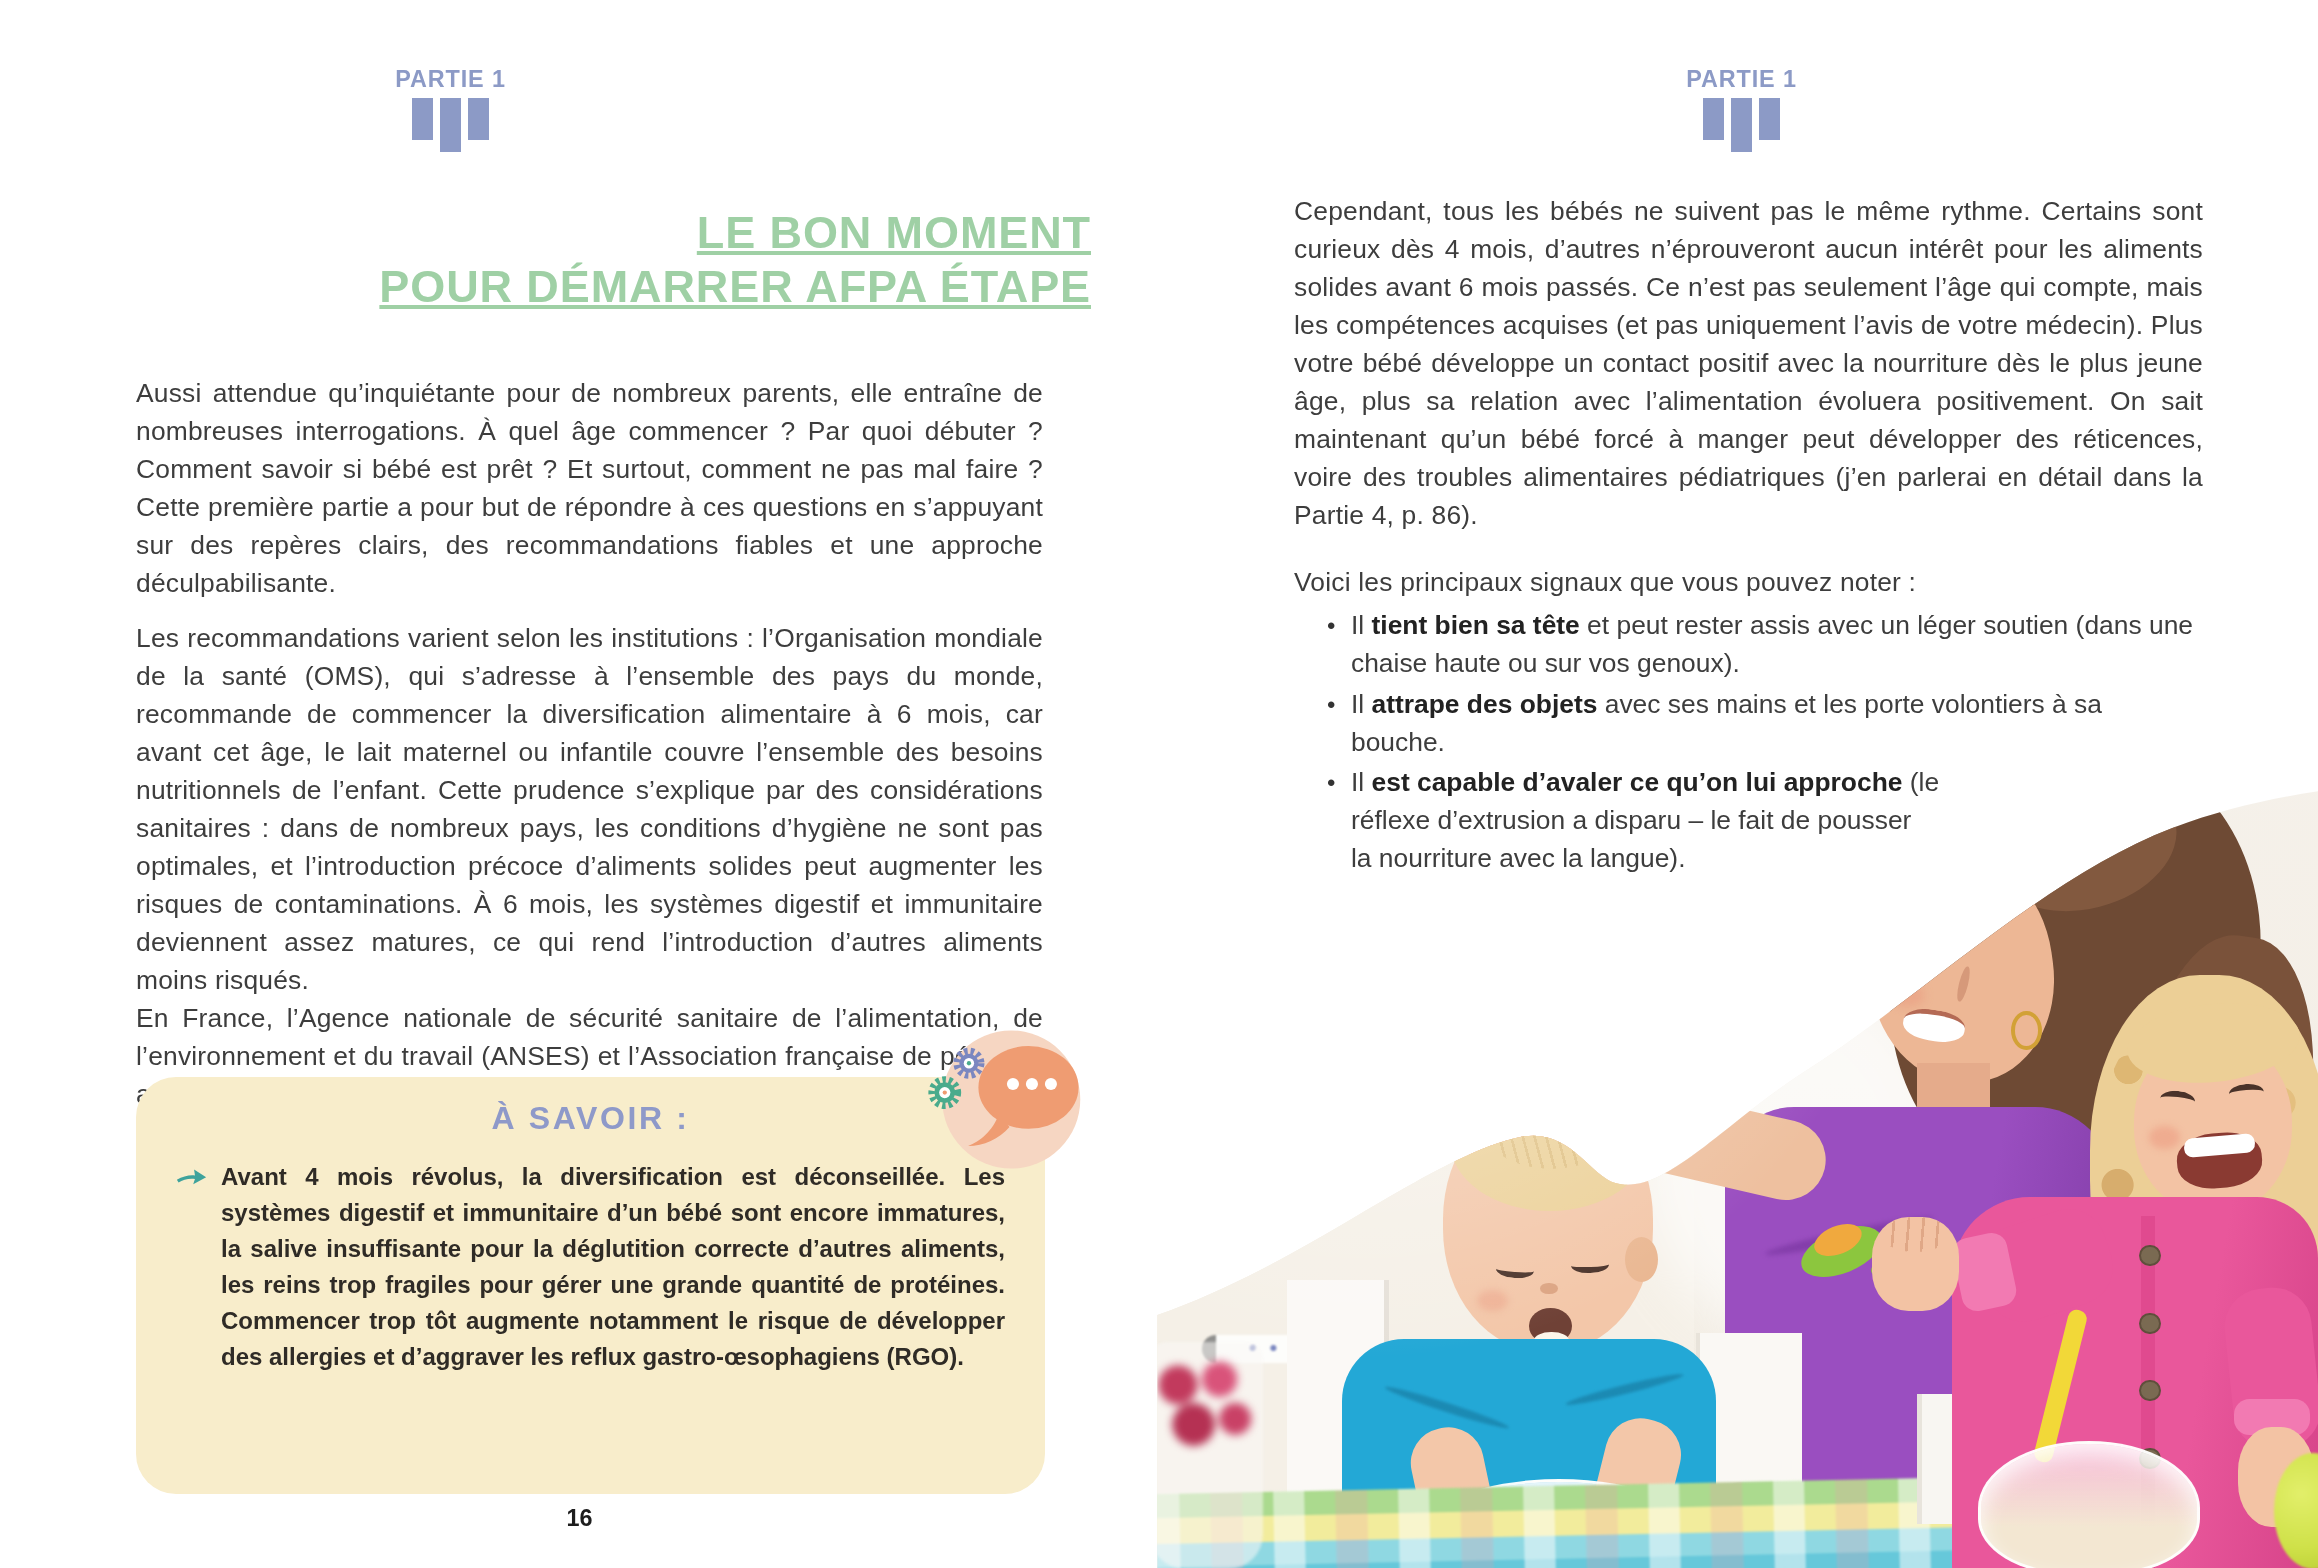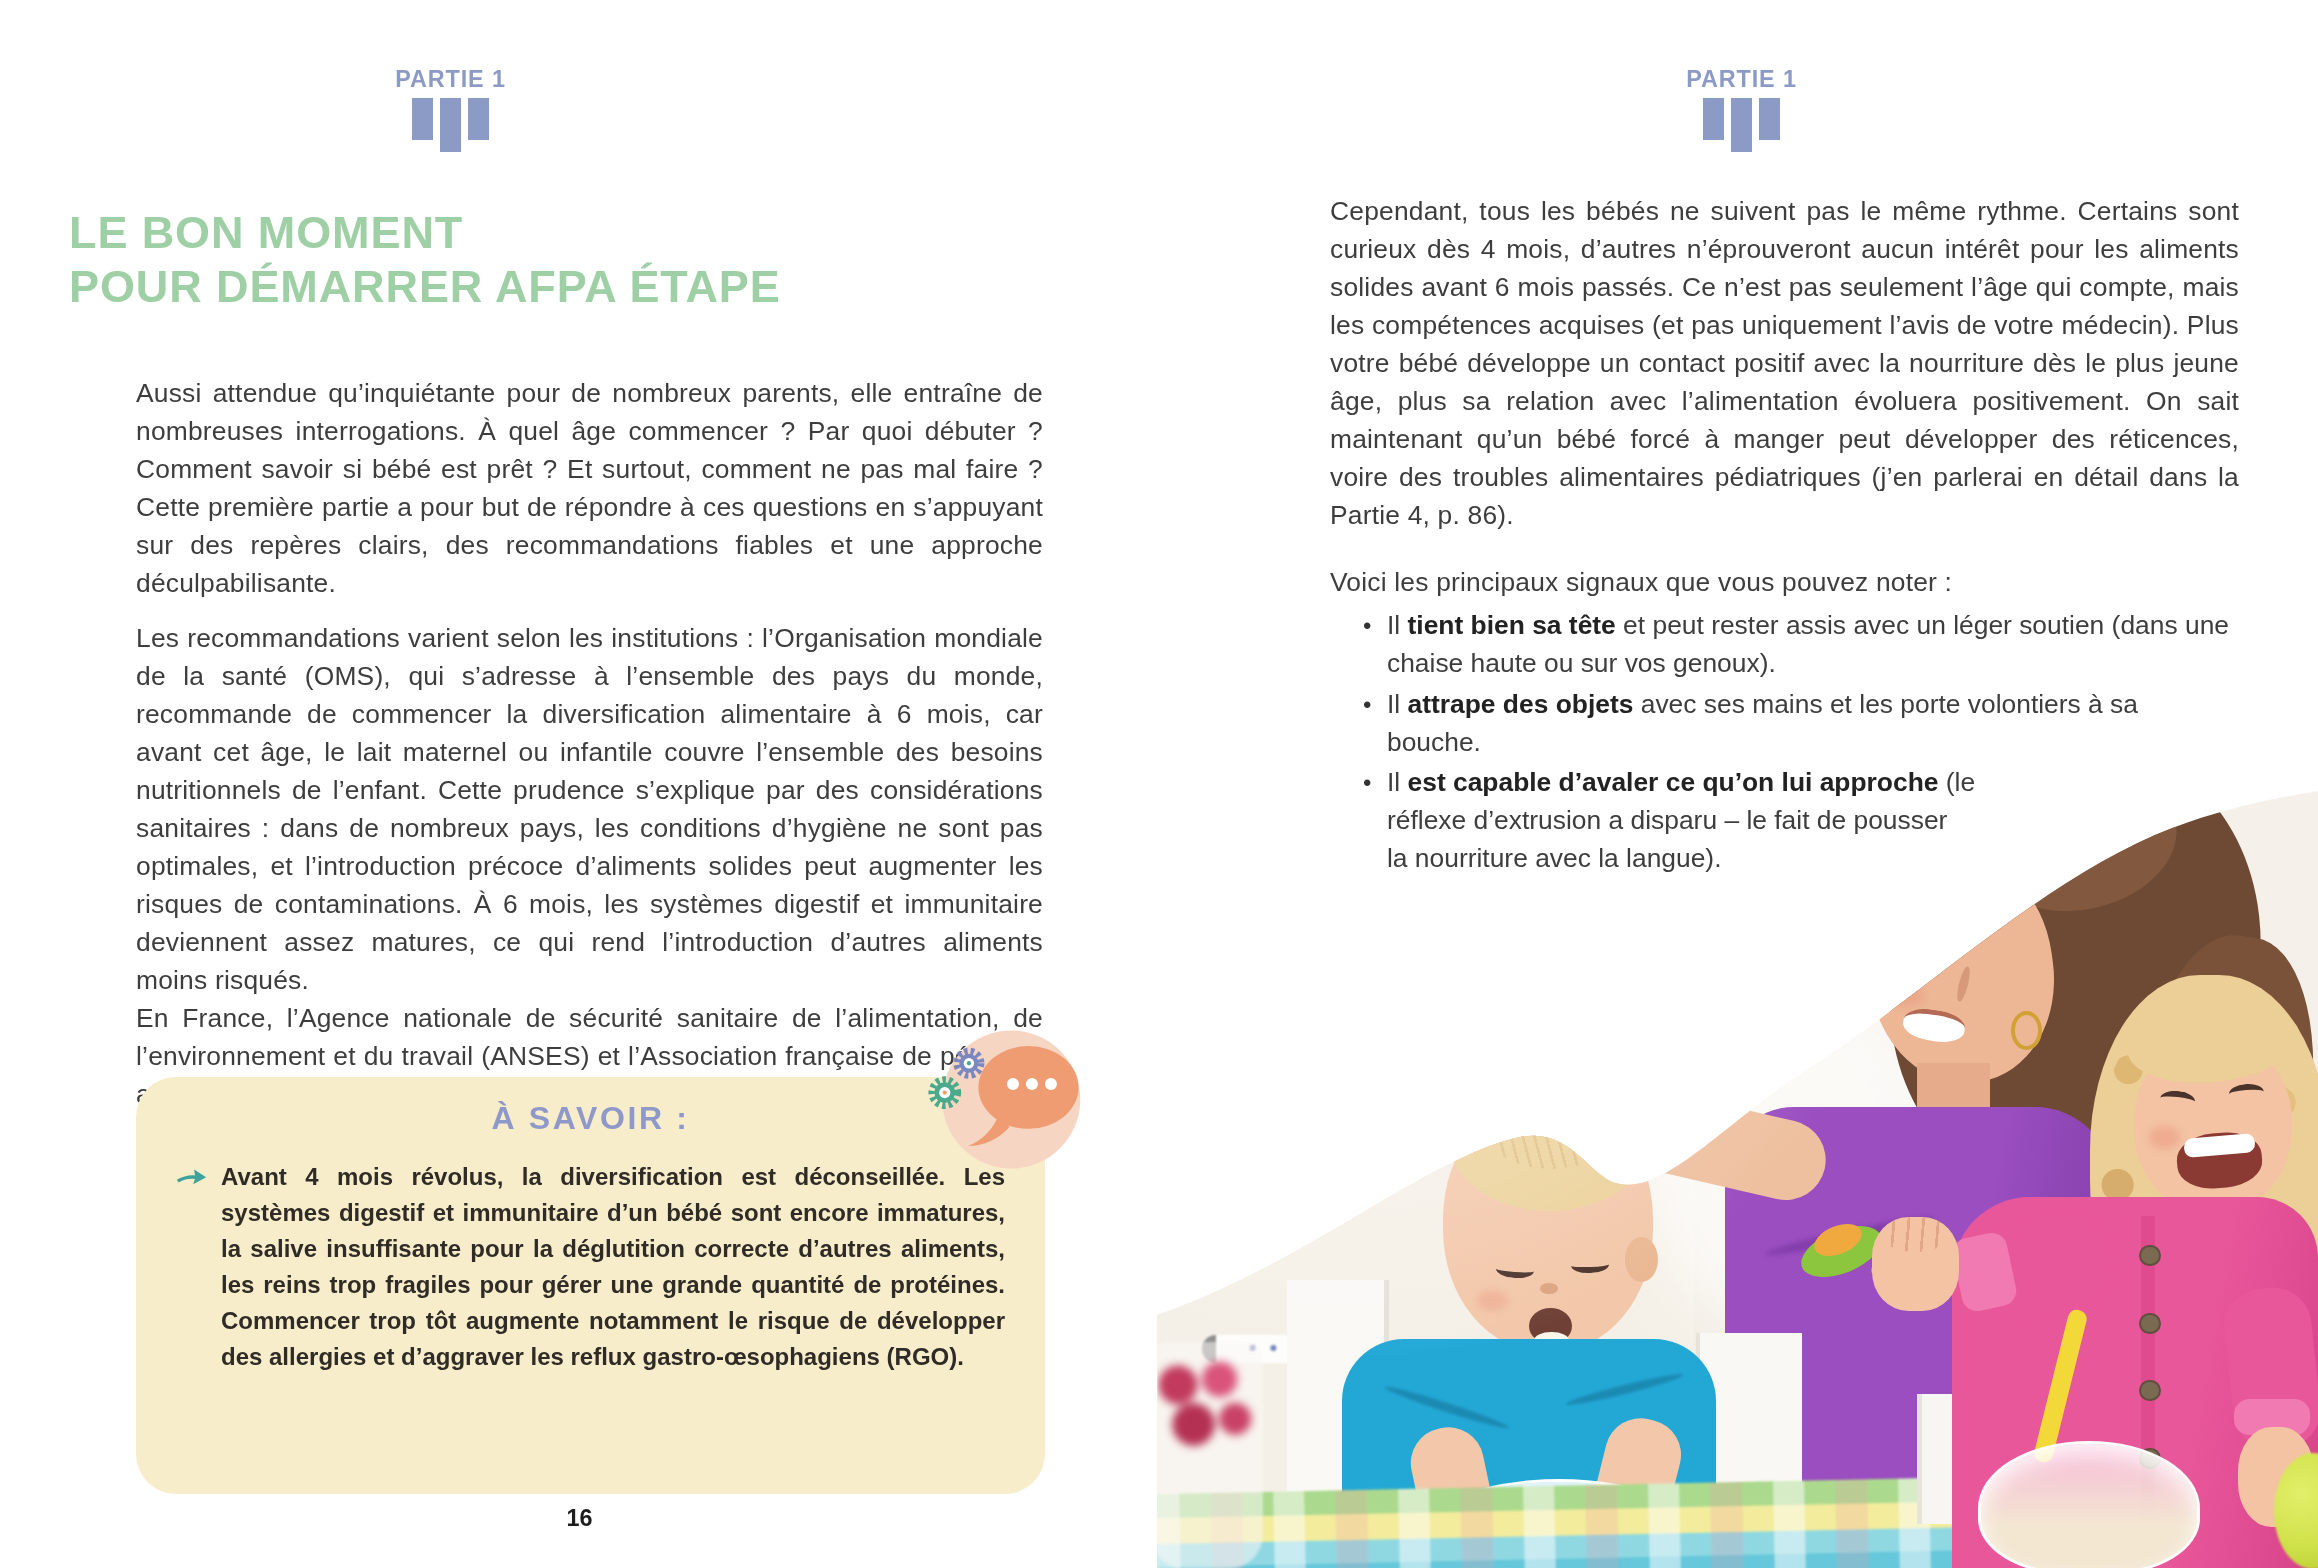--- a/index.html
+++ b/index.html
@@ -9,41 +9,41 @@
   #page-left{left:0;} #page-right{left:1159px;}
 
   
   .part-header{position:absolute;text-align:center;}
   .part-label{font-weight:bold;font-size:23.4px;letter-spacing:0.9px;color:#8c9ac6;}
   .part-bars{display:flex;justify-content:center;gap:7px;margin-top:5.2px;height:55px;align-items:flex-start;}
   .part-bars .bar{width:21px;background:#8c9ac6;}
   .bar-s{height:42px;} .bar-m{height:54px;}
 
   
-  .chapter-title{position:absolute;left:69px;width:1022px;top:206px;text-align:left;
-     font-weight:bold;font-size:45px;line-height:54px;color:#9fd0a5;letter-spacing:0.9px;}
+  .chapter-title{position:absolute;left:69px;width:1022px;top:206px;text-align:right;
+     font-weight:bold;font-size:45px;line-height:54px;color:#9fd0a5;letter-spacing:0.9px;text-decoration:underline;}
   .body-col{position:absolute;left:136px;width:907px;top:374px;}
   .body-col p{margin:0;text-align:justify;font-size:26.4px;line-height:38px;letter-spacing:0.2px;}
   .body-col p.gap{margin-bottom:17.3px;}
   strong{font-weight:bold;color:#222;}
 
   .savoir-box{position:absolute;left:136px;top:1077px;width:909px;height:417px;
      background:#f8edcb;border-radius:40px;overflow:hidden;}
   .savoir-title{margin-top:22.5px;text-align:center;font-weight:bold;font-size:32px;
      letter-spacing:2.6px;color:#8e99c9;}
   .savoir-items{margin:22.5px 40px 0 40px;}
   .savoir-item{position:relative;padding-left:45px;font-weight:bold;font-size:24px;
      line-height:36px;color:#2f2b26;margin-bottom:14px;text-align:justify;}
   .savoir-arrow{position:absolute;left:0;top:7px;}
   .page-num{position:absolute;left:0;width:1159px;top:1505px;text-align:center;
      font-weight:bold;font-size:23.4px;color:#1d1d1d;}
   .box-icon{position:absolute;left:923px;top:1027px;}
 
   
-  .rtext{position:absolute;left:135px;width:909px;top:192px;z-index:2;margin-left:36px;}
+  .rtext{position:absolute;left:135px;width:909px;top:192px;z-index:2;}
   .rtext p{margin:0;text-align:justify;font-size:26.4px;line-height:38px;letter-spacing:0.2px;}
   .rtext p.gap{margin-bottom:29px;}
   .signal-list{list-style:none;margin:5.2px 0 0 0;padding:0;}
   .signal-list li{position:relative;padding-left:57px;font-size:26.4px;line-height:38px;margin-bottom:2.6px;}
   .signal-list li::before{content:"•";position:absolute;left:33px;top:0.9px;font-size:24px;color:#333;}
   .photo-spacer{float:right;width:736px;height:400px;
      shape-outside:polygon(100% 38%,77% 45%,54% 68%,35% 92%,24% 100%,100% 100%);}
 
   
   .photo{position:absolute;left:-1.7px;top:485px;width:1161px;height:1084px;z-index:1;overflow:hidden;

